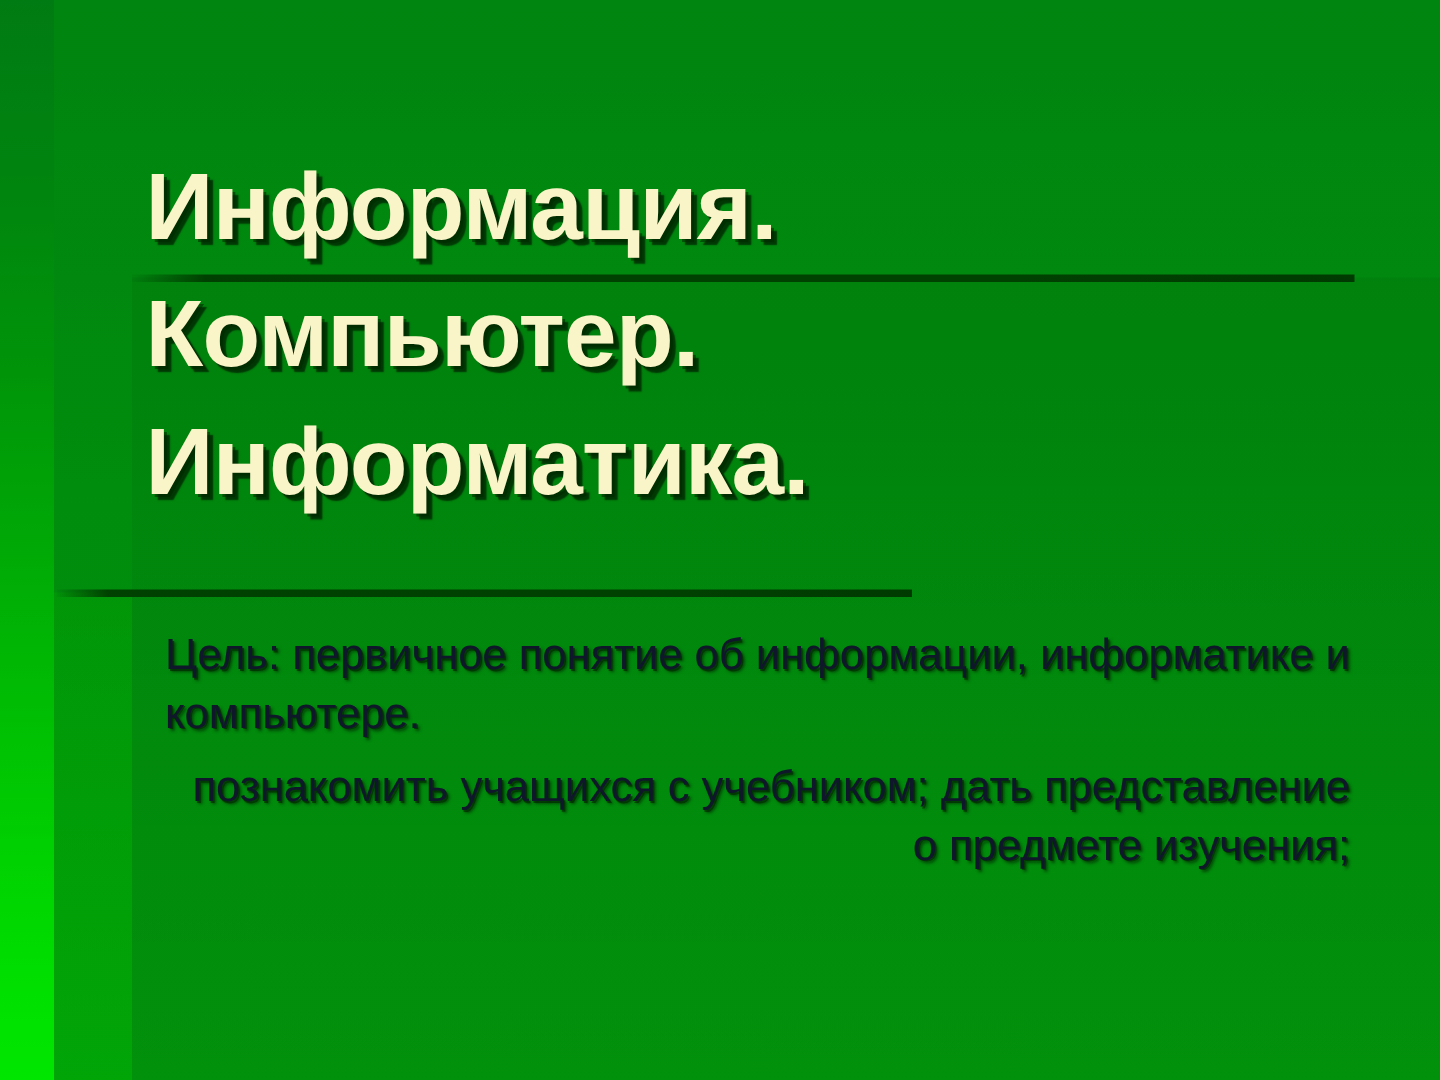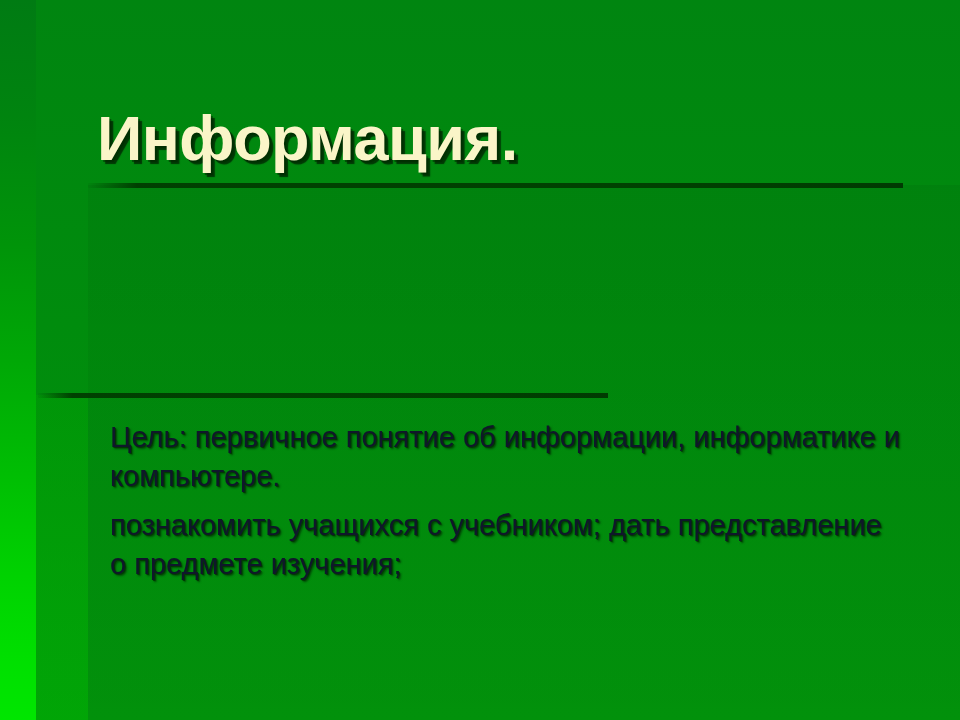--- a/index.html
+++ b/index.html
@@ -134,37 +134,40 @@
     font-weight: normal;
     line-height: 39px;
     color: #0f172a;
     text-shadow:
        1px 1px 0 rgba(0,35,0,0.62),
        2px 2px 2px rgba(0,22,0,0.55);
   }
 
   .body-para + .body-para {
     margin-top: 10px;
+    text-align: right;
   }
 </style>
 </head>
 <body>
 
 <div class="slide">
 
   <div class="bg-base"></div>
   <div class="bg-panel-main"></div>
   <div class="bg-panel-band"></div>
   <div class="bg-left-strip"></div>
 
   <div class="rule rule-top"></div>
   <div class="rule rule-mid"></div>
 
   <div class="title-block">
     <div class="title-line">Информация.</div>
+    <div class="title-line">Компьютер.</div>
+    <div class="title-line">Информатика.</div>
   </div>
 
   <div class="body-block">
     <div class="body-para">Цель: первичное понятие об информации, информатике и компьютере.</div>
     <div class="body-para">познакомить учащихся с учебником; дать представление о предмете изучения;</div>
   </div>
 
 </div>
 
 </body></html>

